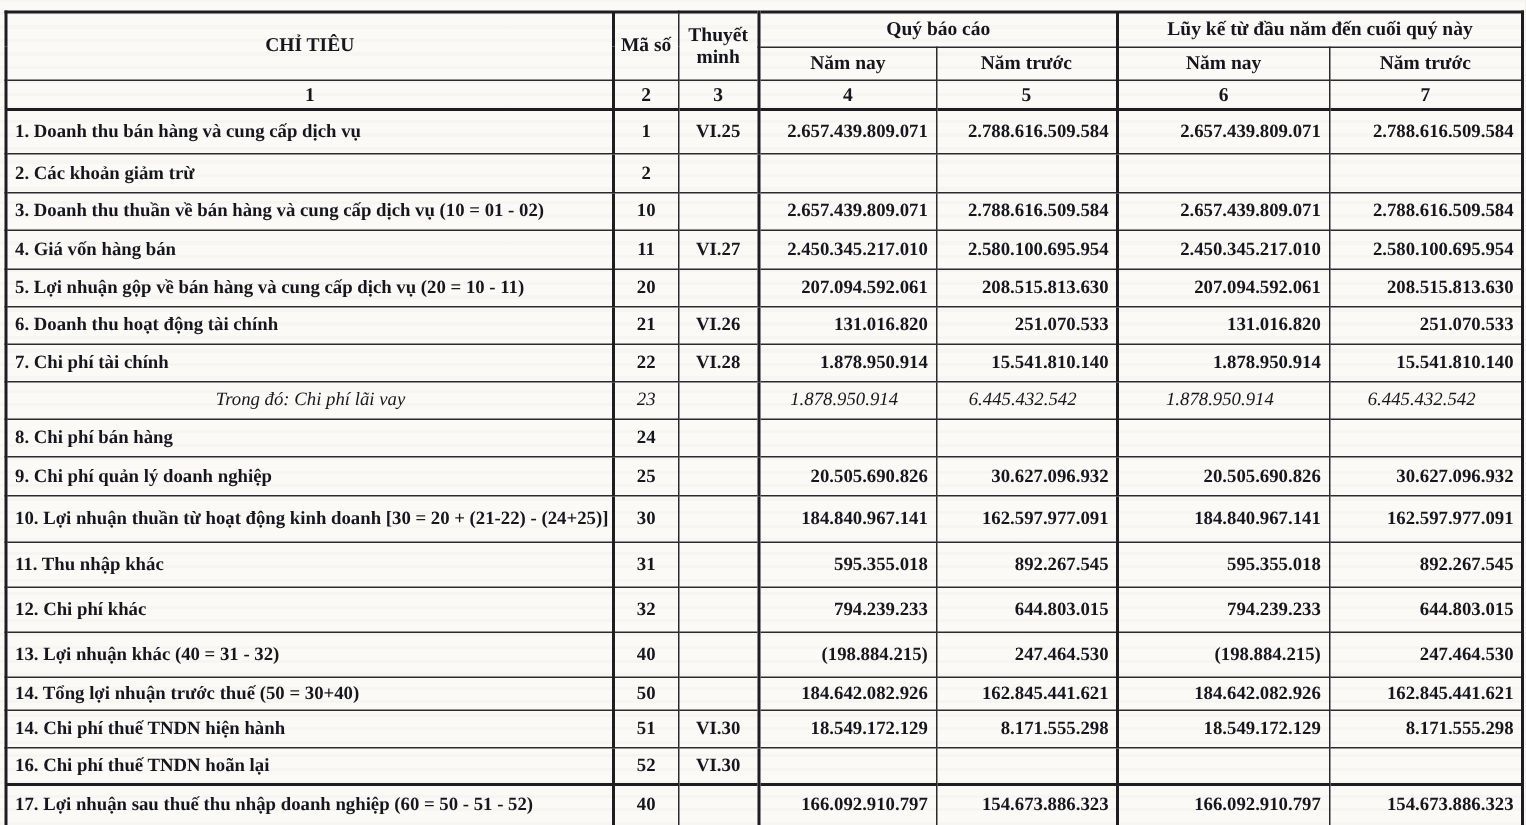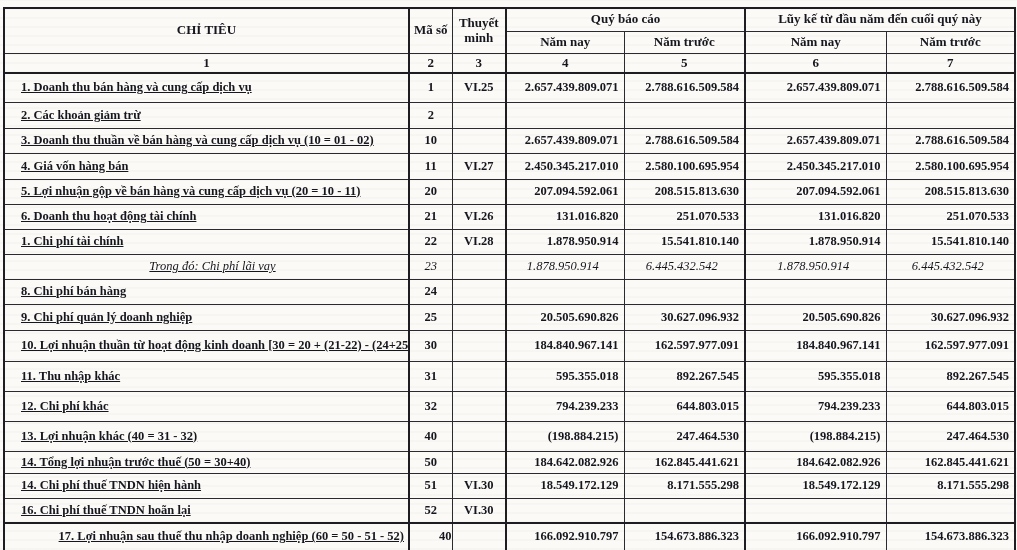--- a/index.html
+++ b/index.html
@@ -51,29 +51,29 @@
   
   .br2 { border-right-width: 2px; border-right-color: #1d1d22; }
   tbody td:nth-child(1), tr.idx td:nth-child(1) { border-right-width: 2px; border-right-color: #1d1d22; }
   tbody td:nth-child(3), tr.idx td:nth-child(3) { border-right-width: 2px; border-right-color: #1d1d22; }
   tbody td:nth-child(5), tr.idx td:nth-child(5) { border-right-width: 2px; border-right-color: #1d1d22; }
   tbody td {
     font-size: 12.5px;
     font-weight: bold;
     vertical-align: middle;
   }
-  td.cell-label { text-align: left; padding: 1px 4px 1px 16px; text-decoration: underline; }
+  td.cell-label { text-align: left; padding: 1px 4px 1px 5px; }
   td.cell-center { text-align: center; }
   td.cell-num { text-align: right; padding-right: 5px; }
   tr.italic-row td {
     font-style: italic;
     font-weight: normal;
     text-align: center;
   }
-  tr.thick-top td { border-top: 2px solid #1d1d22; text-align: right; }
+  tr.thick-top td { border-top: 2px solid #1d1d22; }
 </style>
 </head>
 <body>
 
 <div class="page">
   <table class="report">
     <colgroup>
       <col style="width:405px">
       <col style="width:43px">
       <col style="width:54px">
@@ -155,21 +155,21 @@
         <tr style="height: 25px;">
           <td class="cell-label">6. Doanh thu hoạt động tài chính</td>
           <td class="cell-center">21</td>
           <td class="cell-center">VI.26</td>
           <td class="cell-num">131.016.820</td>
           <td class="cell-num">251.070.533</td>
           <td class="cell-num">131.016.820</td>
           <td class="cell-num">251.070.533</td>
         </tr>
         <tr style="height: 25px;">
-          <td class="cell-label">1. Chi phí tài chính</td>
+          <td class="cell-label">7. Chi phí tài chính</td>
           <td class="cell-center">22</td>
           <td class="cell-center">VI.28</td>
           <td class="cell-num">1.878.950.914</td>
           <td class="cell-num">15.541.810.140</td>
           <td class="cell-num">1.878.950.914</td>
           <td class="cell-num">15.541.810.140</td>
         </tr>
         <tr class="italic-row" style="height: 25px;">
           <td class="cell-label">Trong đó: Chi phí lãi vay</td>
           <td class="cell-center">23</td>

